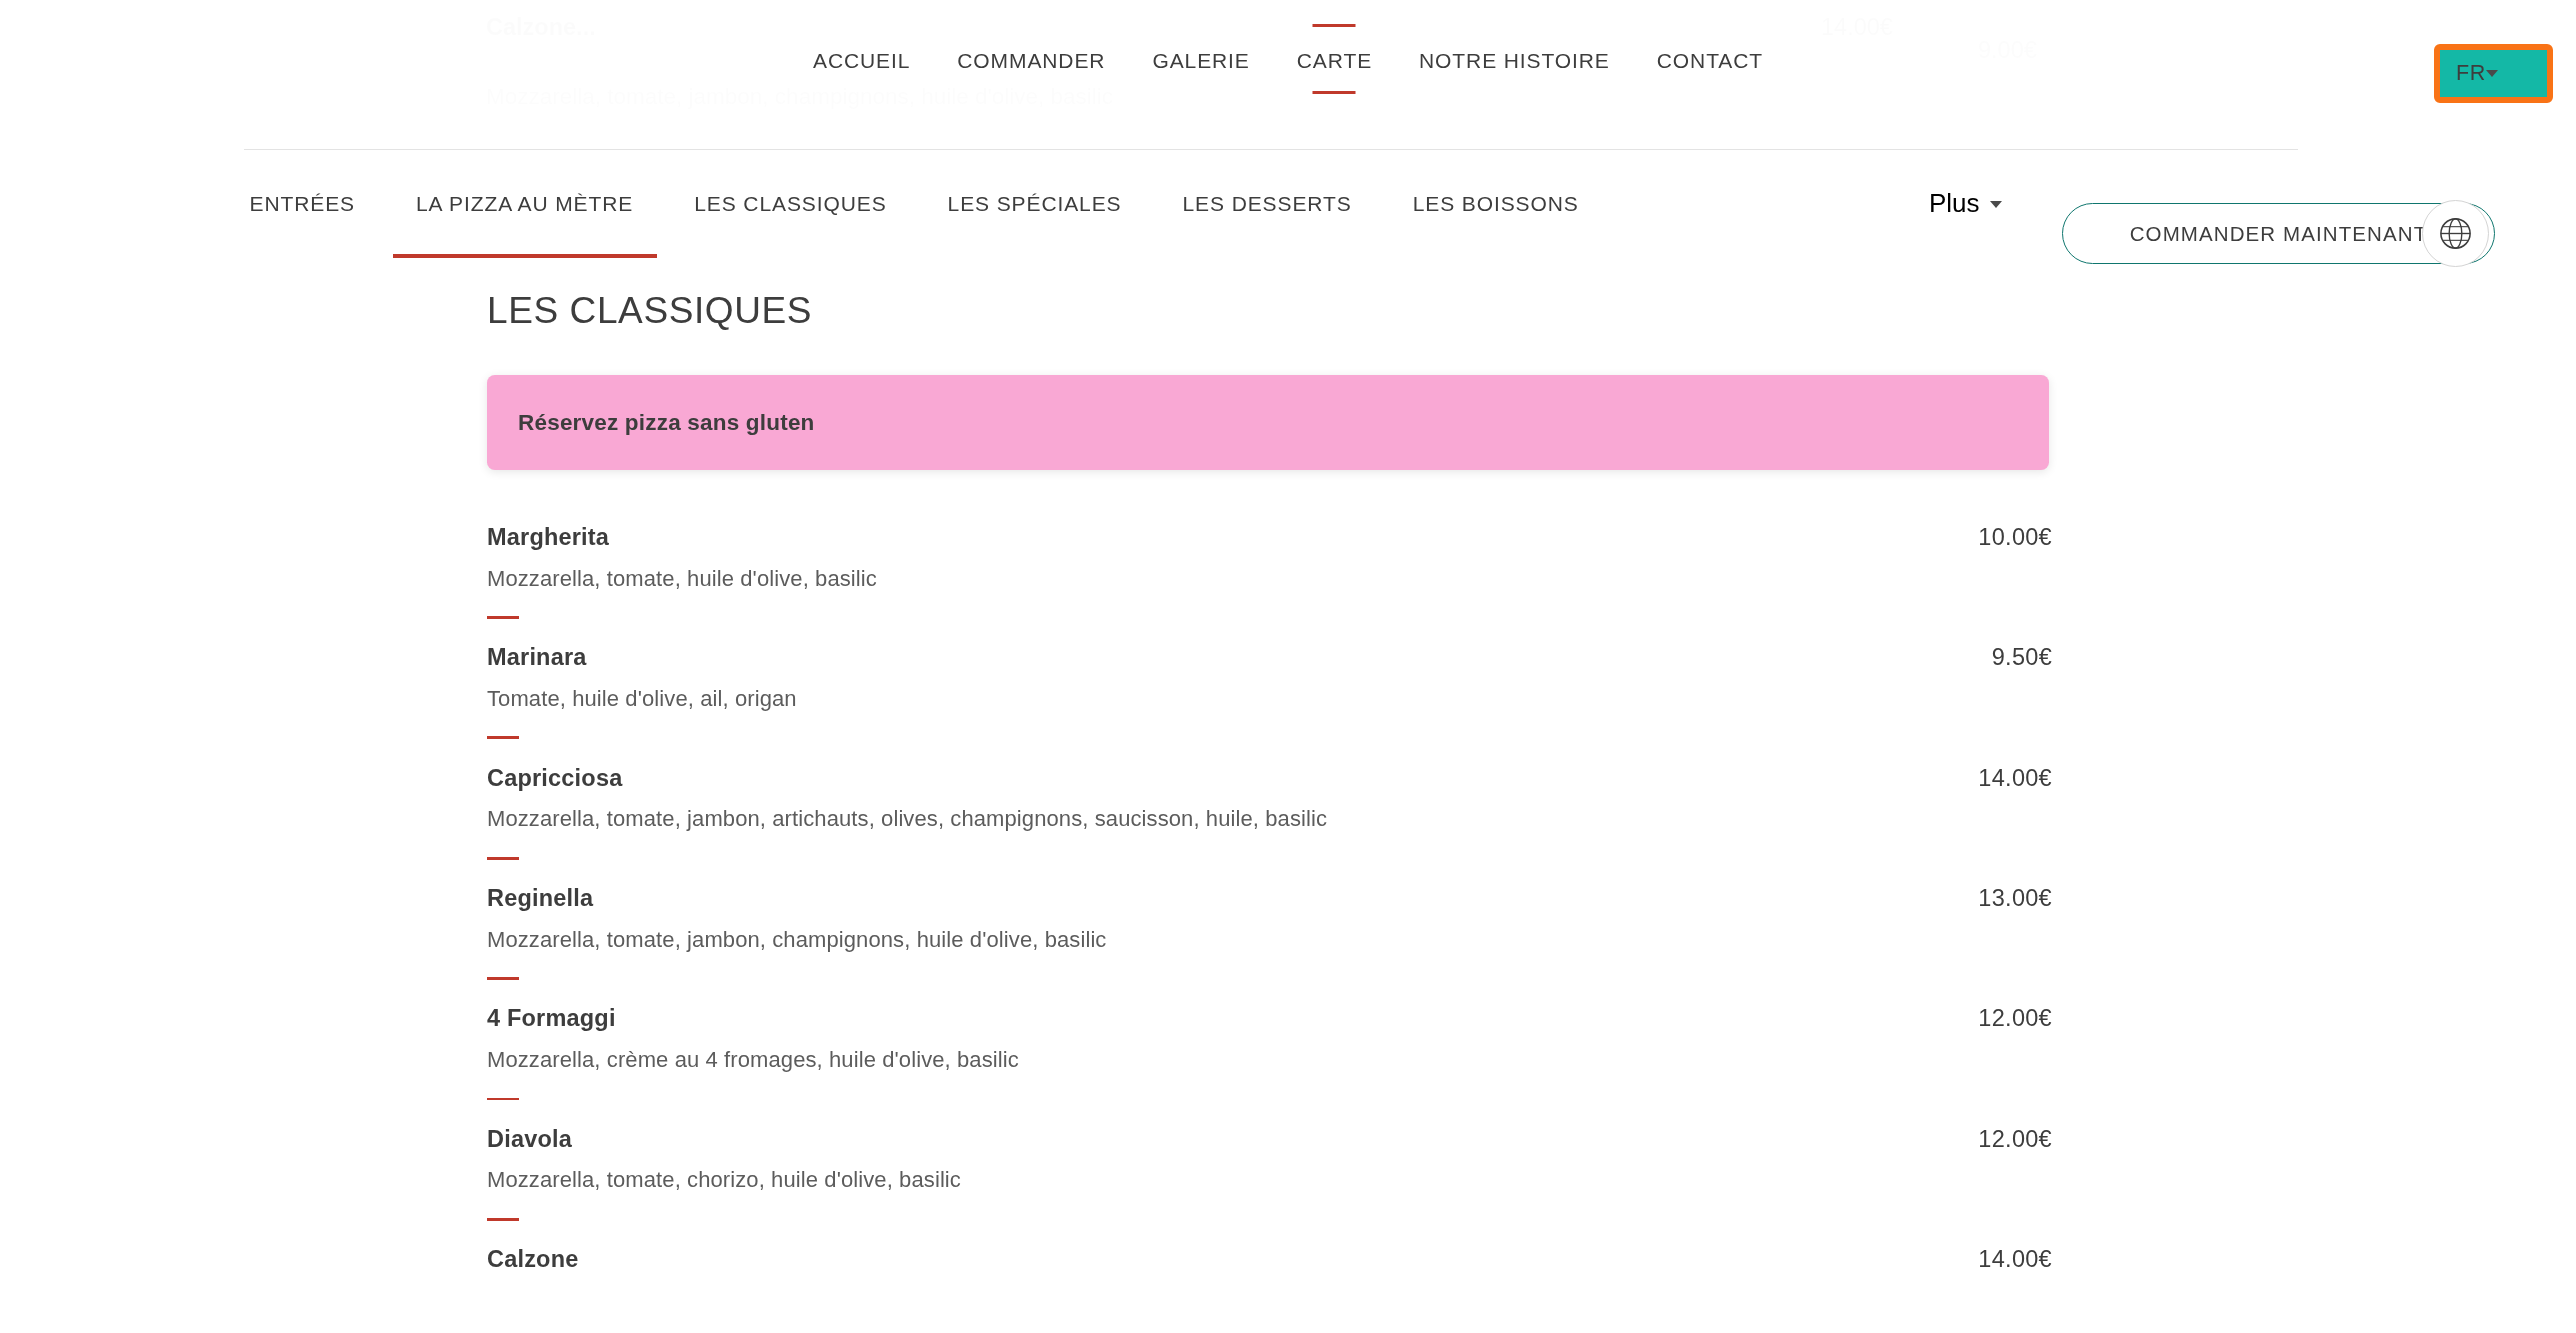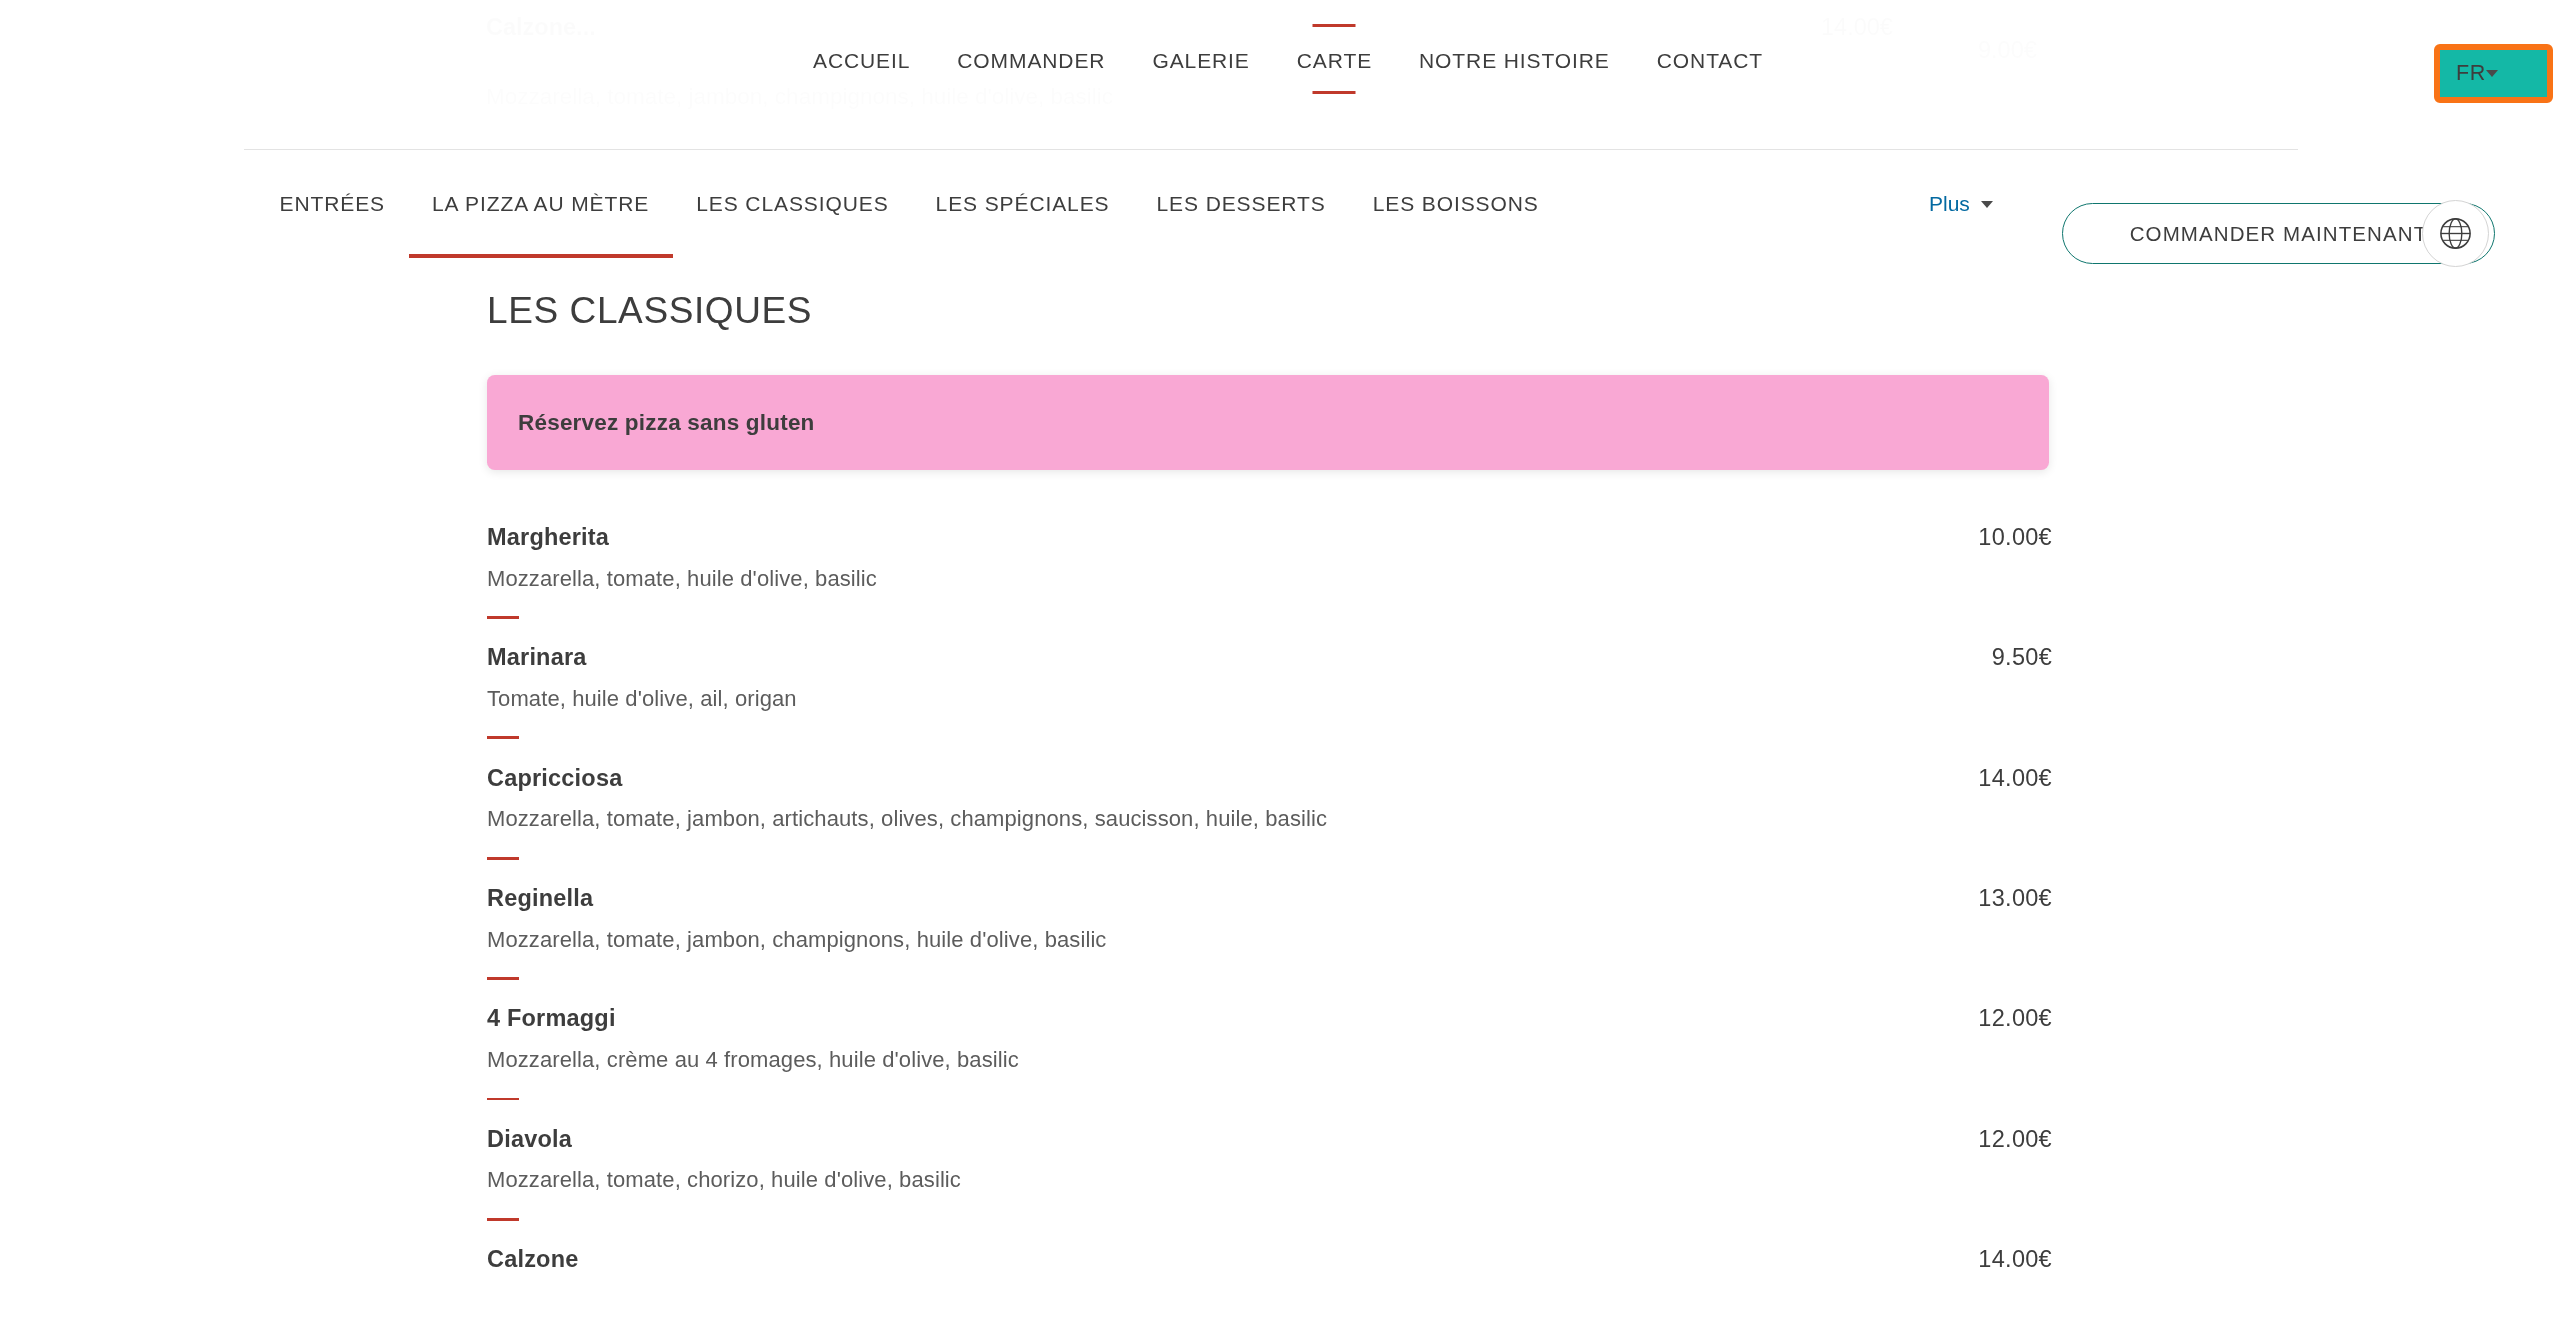--- a/index.html
+++ b/index.html
@@ -110,25 +110,25 @@
     background: #fff;
     z-index: 4;
   }
   .subnav-divider {
     position: absolute;
     left: 244px; top: 0; width: 2054px; height: 1px;
     background: #e3e3e3;
   }
   .subnav {
     position: absolute;
-    left: 256px; top: 0;
+    left: 226px; top: 0;
     height: 109px;
     display: flex;
     align-items: center;
-    gap: 0;
+    gap: 14px;
   }
   .cat-link {
     font-size: 21px;
     letter-spacing: 0.9px;
     color: #3d3d3d;
     padding: 0 23.5px;
     height: 109px;
     display: flex;
     align-items: center;
     position: relative;
@@ -139,21 +139,21 @@
     content: "";
     position: absolute;
     left: 0; right: 0; bottom: 0;
     height: 3.9px;
     background: #c0392b;
   }
   .plus-btn {
     position: absolute;
     left: 1929px; top: 0; height: 109px;
     display: flex; align-items: center; gap: 10.8px;
-    font-size: 21px; color: #0369a1;
+    font-size: 26px; color: #000000;
     cursor: pointer;
   }
   .plus-btn .chev-sm {
     width: 0; height: 0;
     border-left: 6.8px solid transparent;
     border-right: 6.8px solid transparent;
     border-top: 7.8px solid #4a4a4a;
     margin-top: 2.9px;
   }
 

